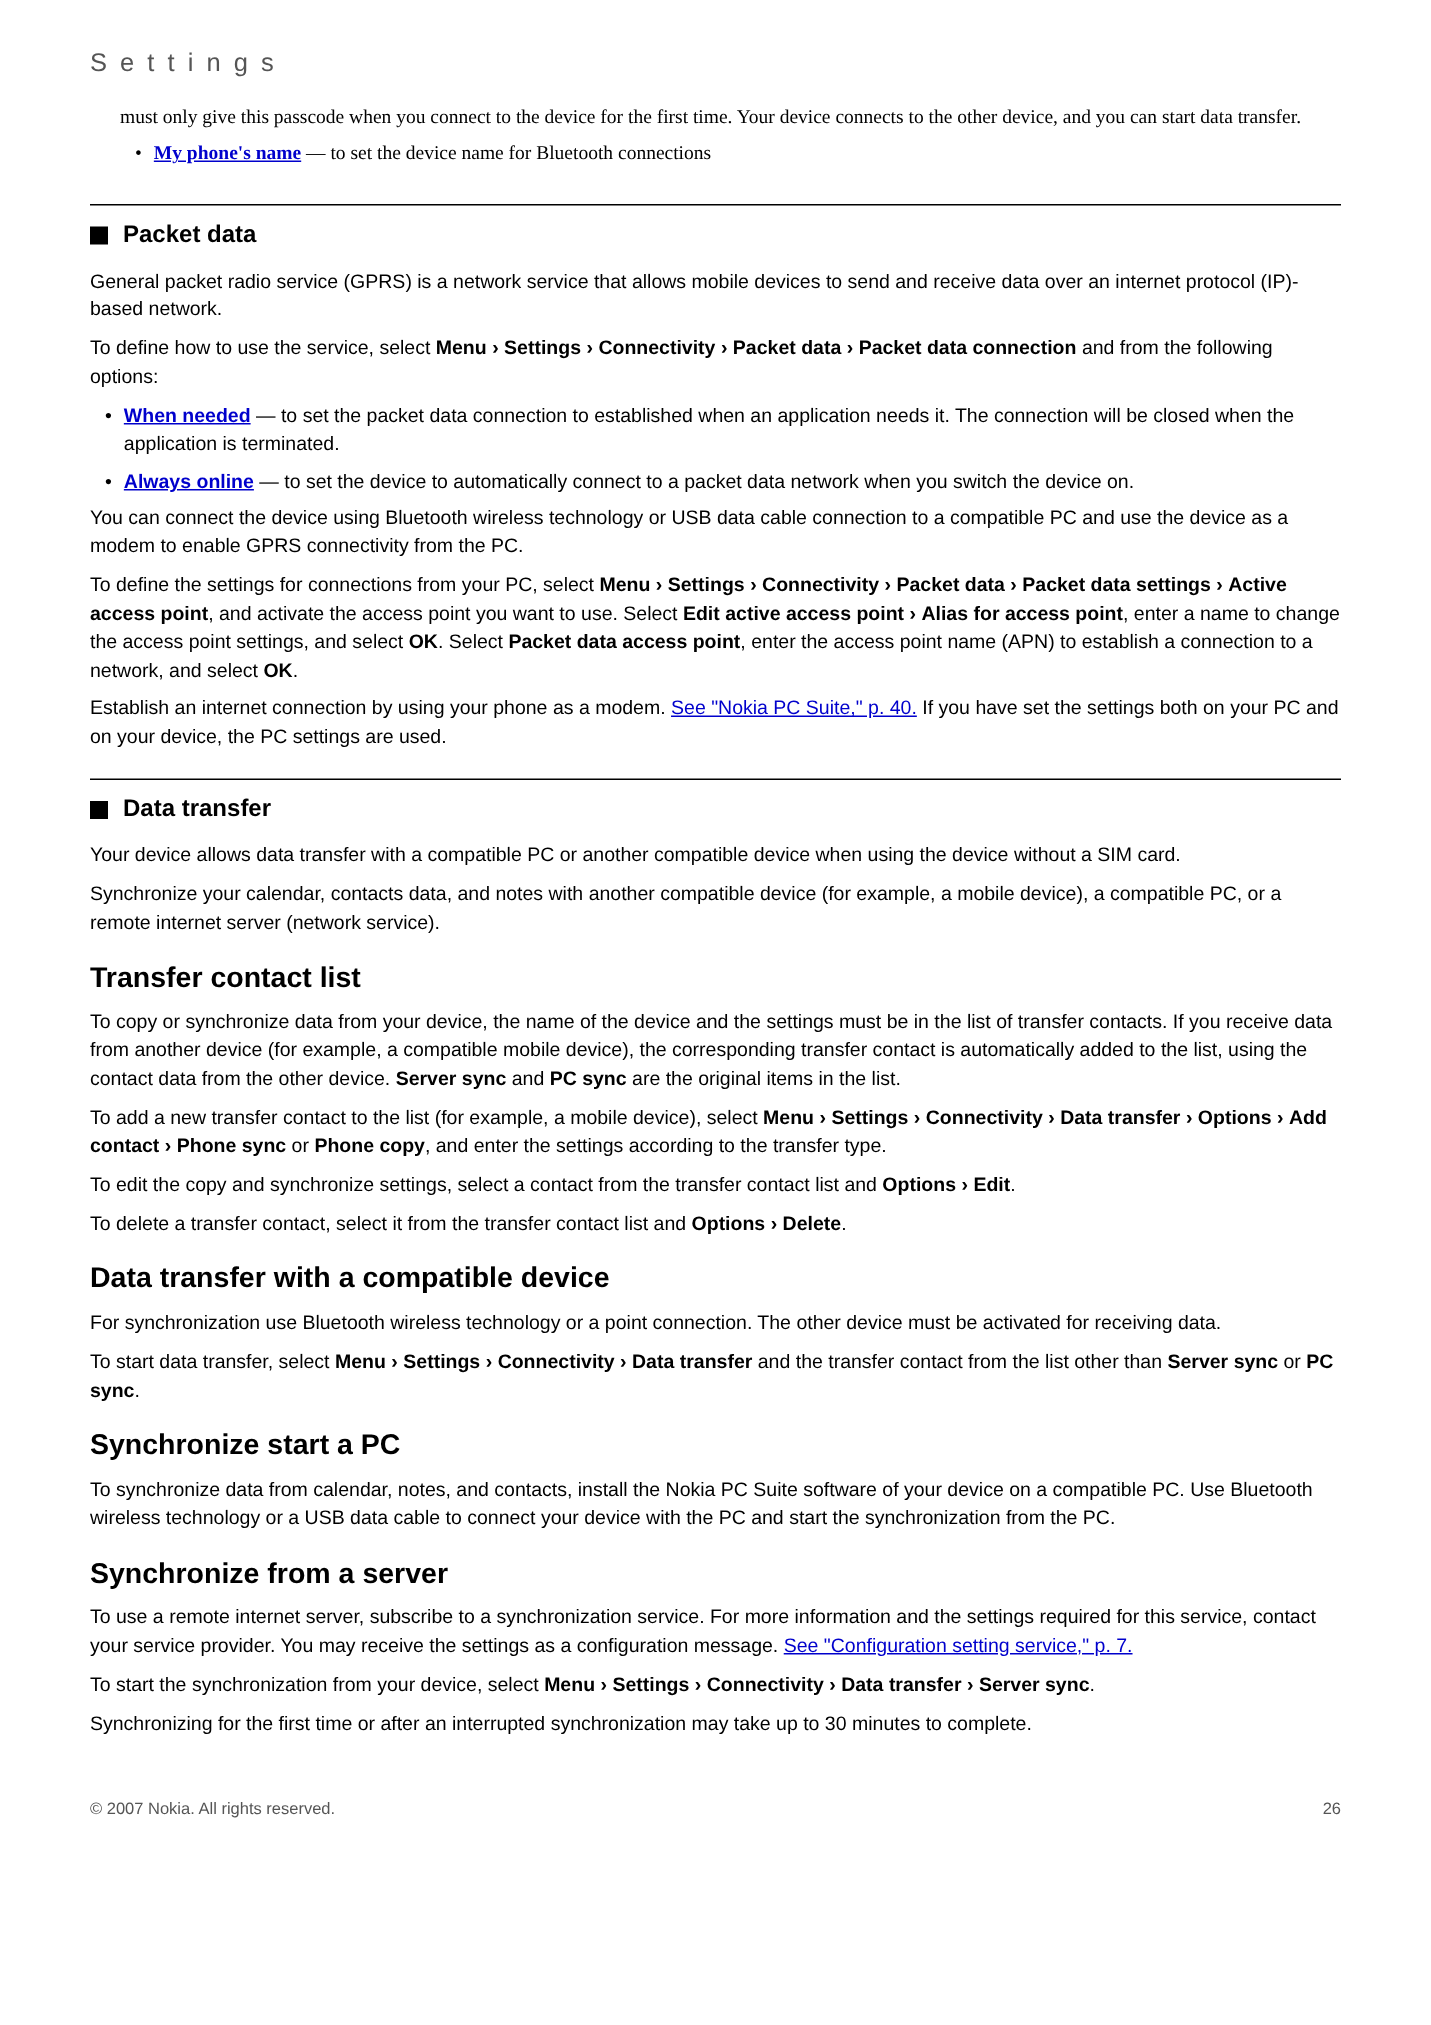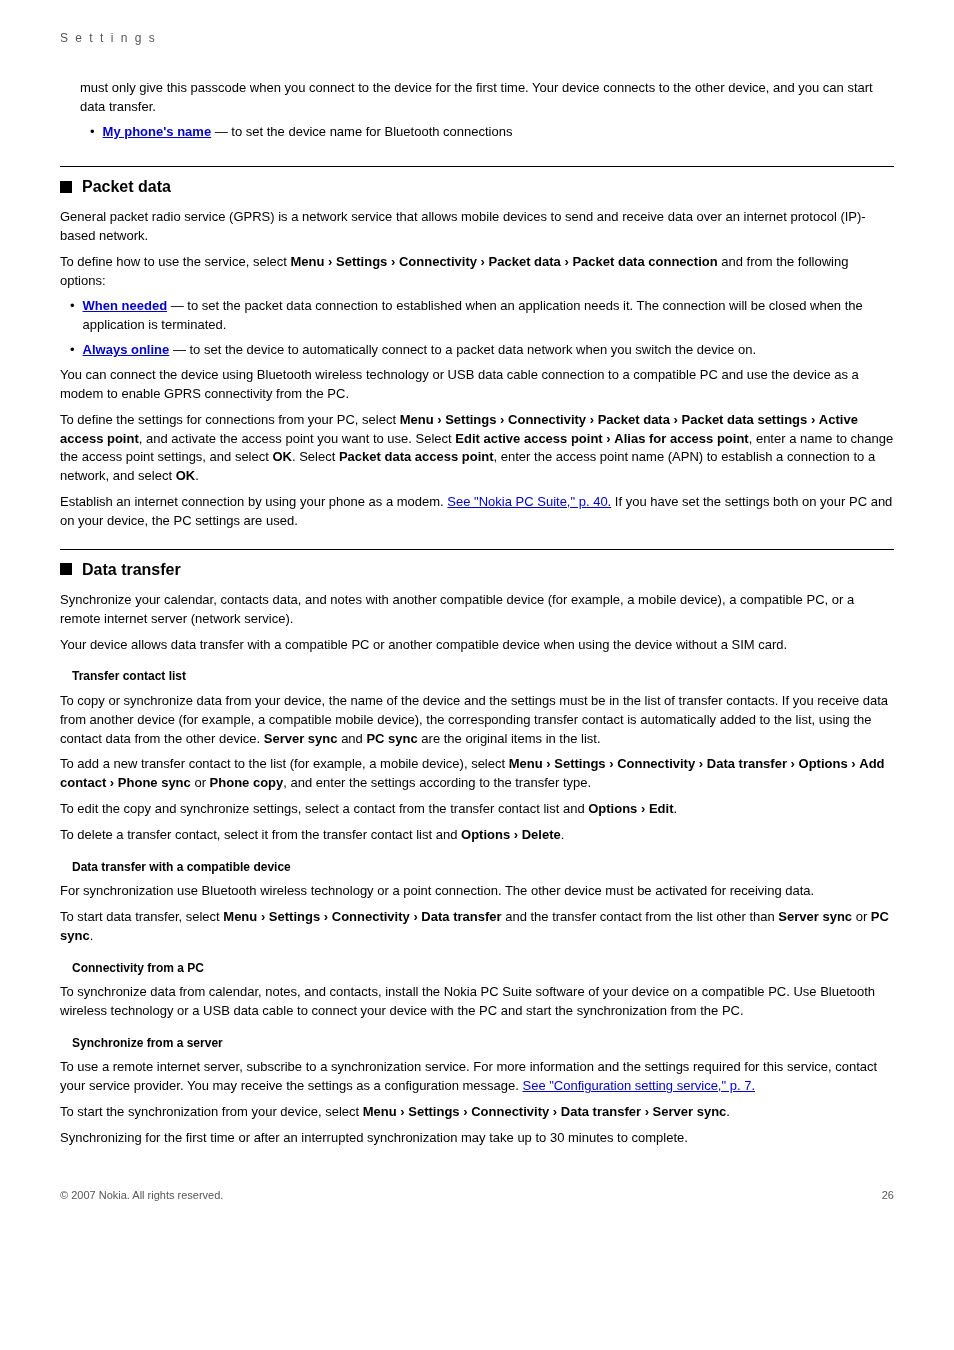--- a/index.html
+++ b/index.html
@@ -7,28 +7,29 @@
       font-family: Arial, Helvetica, sans-serif;
       font-size: 13px;
       color: #000;
       background: #fff;
       width: 954px;
       min-height: 1350px;
       padding: 30px 60px 40px 60px;
       line-height: 1.45;
     }
     .header-label {
-      font-size: 12px;
+      font-size: 17px;
       letter-spacing: 2px;
       color: #555;
-      margin-bottom: 32px;
+      margin-bottom: 14px;
     }
     .intro-block {
       margin-bottom: 24px;
       padding-left: 20px;
+      font-family: Liberation Serif, serif;
     }
     .intro-block p {
       margin-bottom: 6px;
     }
     .bullet-item {
       display: flex;
       margin-bottom: 6px;
       padding-left: 10px;
     }
     .bullet-dot {
@@ -47,23 +48,23 @@
       height: 12px;
       background: #000;
       margin-right: 10px;
       flex-shrink: 0;
     }
     .section-title {
       font-size: 16px;
       font-weight: bold;
     }
     .subsection-title {
-      font-size: 12px;
+      font-size: 19px;
       font-weight: bold;
-      margin: 14px 0 6px 12px;
+      margin: 14px 0 6px 0;
     }
     p {
       margin-bottom: 7px;
     }
     a, .link {
       color: #0000cc;
       text-decoration: underline;
     }
     .bold { font-weight: bold; }
     .chevron { font-weight: bold; }
@@ -126,22 +127,22 @@
 
   <p>
     <span>Establish an internet connection by using your phone as a modem. </span><span class="link">See "Nokia PC Suite," p. 40.</span><span> If you have set the settings both on your PC and on your device, the PC settings are used.</span>
   </p>
 
   <div class="section-header">
     <div class="section-square"></div>
     <span class="section-title">Data transfer</span>
   </div>
 
+  <p>Your device allows data transfer with a compatible PC or another compatible device when using the device without a SIM card.</p>
   <p>Synchronize your calendar, contacts data, and notes with another compatible device (for example, a mobile device), a compatible PC, or a remote internet server (network service).</p>
-  <p>Your device allows data transfer with a compatible PC or another compatible device when using the device without a SIM card.</p>
 
   <div class="subsection-title">Transfer contact list</div>
 
   <p>
     <span>To copy or synchronize data from your device, the name of the device and the settings must be in the list of transfer contacts. If you receive data from another device (for example, a compatible mobile device), the corresponding transfer contact is automatically added to the list, using the contact data from the other device. </span><span class="bold">Server sync</span><span> and </span><span class="bold">PC sync</span><span> are the original items in the list.</span>
   </p>
 
   <p>
     <span>To add a new transfer contact to the list (for example, a mobile device), select </span><span class="bold">Menu</span> <span class="chevron">›</span> <span class="bold">Settings</span> <span class="chevron">›</span> <span class="bold">Connectivity</span> <span class="chevron">›</span> <span class="bold">Data transfer</span> <span class="chevron">›</span> <span class="bold">Options</span> <span class="chevron">›</span> <span class="bold">Add contact</span> <span class="chevron">›</span> <span class="bold">Phone sync</span><span> or </span><span class="bold">Phone copy</span><span>, and enter the settings according to the transfer type.</span>
   </p>
@@ -156,21 +157,21 @@
 
   <div class="subsection-title">Data transfer with a compatible device</div>
 
   <p>For synchronization use Bluetooth wireless technology or a point connection. The other device must be activated for receiving data.</p>
 
   <p>
     <span>To start data transfer, select </span><span class="bold">Menu</span> <span class="chevron">›</span> <span class="bold">Settings</span> <span class="chevron">›</span> <span class="bold">Connectivity</span> <span class="chevron">›</span> <span class="bold">Data transfer</span><span> and the transfer contact from the list other than </span><span class="bold">Server sync</span><span> or </span><span class="bold">PC sync</span><span>.</span>
   </p>
 
 
-  <div class="subsection-title">Connectivity from a PC</div>
+  <div class="subsection-title">Synchronize start a PC</div>
 
   <p>To synchronize data from calendar, notes, and contacts, install the Nokia PC Suite software of your device on a compatible PC. Use Bluetooth wireless technology or a USB data cable to connect your device with the PC and start the synchronization from the PC.</p>
 
   <div class="subsection-title">Synchronize from a server</div>
 
   <p>
     <span>To use a remote internet server, subscribe to a synchronization service. For more information and the settings required for this service, contact your service provider. You may receive the settings as a configuration message. </span><span class="link">See "Configuration setting service," p. 7.</span>
   </p>
 
   <p>

